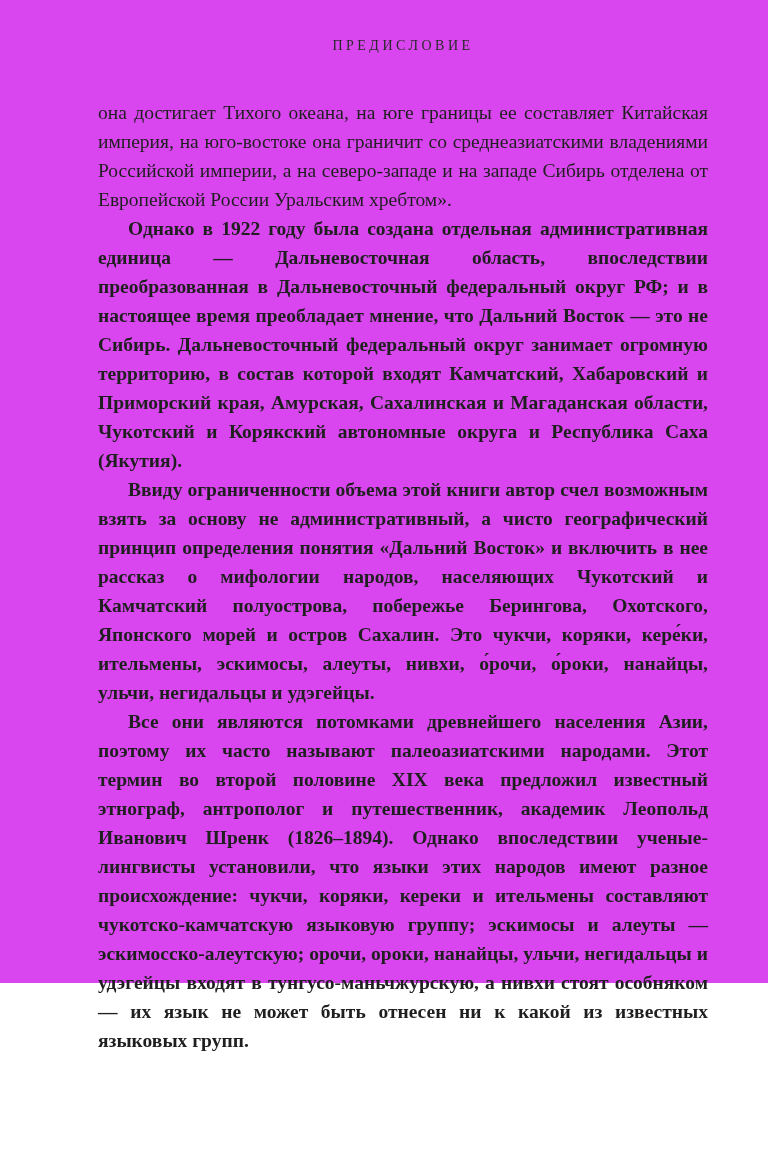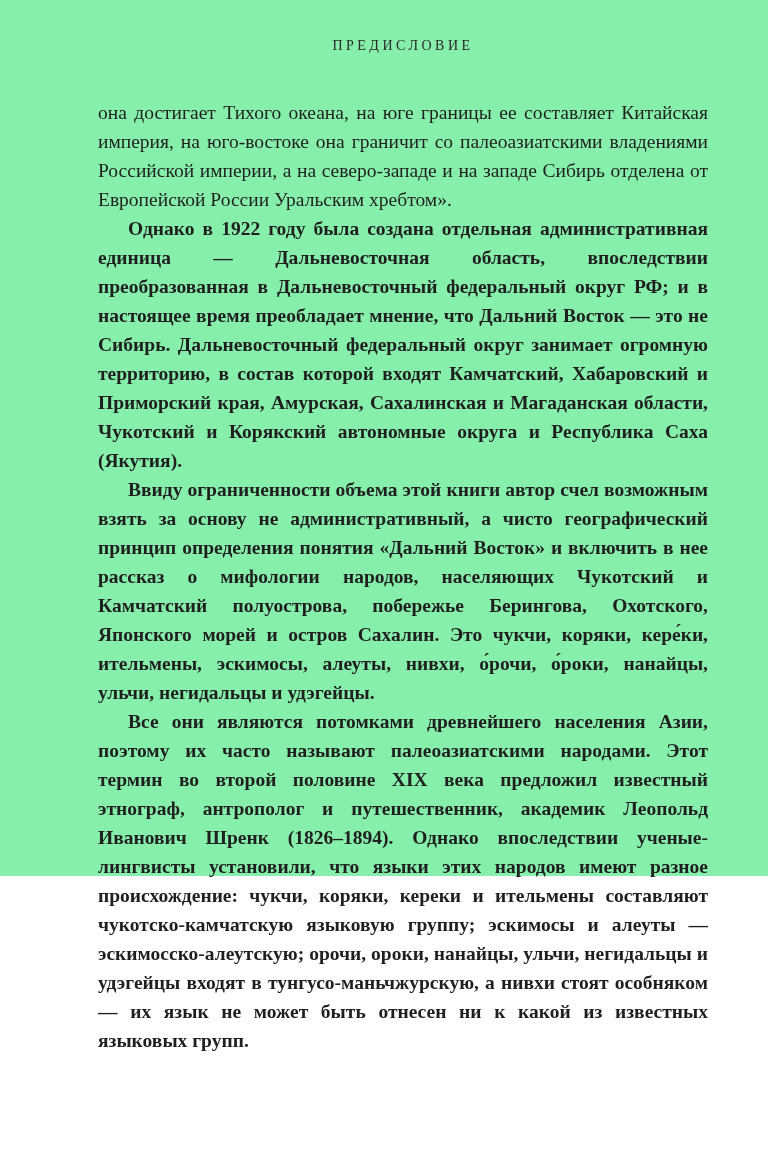--- a/index.html
+++ b/index.html
@@ -9,23 +9,23 @@
   }
   body {
     width: 768px;
     height: 1152px;
     overflow: hidden;
     font-family: "Liberation Serif", "DejaVu Serif", serif;
   }
   .page {
     box-sizing: border-box;
     width: 768px;
-    height: 876px;
+    height: 983px;
     padding: 38px 60px 0 98px;
-    background: #86efac;
+    background: #d946ef;
   }
   .running-header {
     text-align: center;
     font-size: 14px;
     line-height: 15px;
     letter-spacing: 3.5px;
     color: #2a2a2a;
     font-variant: normal;
   }
   .body-text {
@@ -46,18 +46,18 @@
     font-weight: bold;
   }
 </style>
 </head>
 <body>
 
 <div class="page">
   <div class="running-header">ПРЕДИСЛОВИЕ</div>
 
   <div class="body-text">
-    <p class="para">она достигает Тихого океана, на юге границы ее составляет Китайская империя, на юго-востоке она граничит со палеоазиатскими владениями Российской империи, а на северо-западе и на западе Сибирь отделена от Европейской России Уральским хребтом».</p>
+    <p class="para">она достигает Тихого океана, на юге границы ее составляет Китайская империя, на юго-востоке она граничит со среднеазиатскими владениями Российской империи, а на северо-западе и на западе Сибирь отделена от Европейской России Уральским хребтом».</p>
     <p class="para indent">Однако в 1922 году была создана отдельная административная единица — Дальневосточная область, впоследствии преобразованная в Дальневосточный федеральный округ РФ; и в настоящее время преобладает мнение, что Дальний Восток — это не Сибирь. Дальневосточный федеральный округ занимает огромную территорию, в состав которой входят Камчатский, Хабаровский и Приморский края, Амурская, Сахалинская и Магаданская области, Чукотский и Корякский автономные округа и Республика Саха (Якутия).</p>
     <p class="para indent">Ввиду ограниченности объема этой книги автор счел возможным взять за основу не административный, а чисто географический принцип определения понятия «Дальний Восток» и включить в нее рассказ о мифологии народов, населяющих Чукотский и Камчатский полуострова, побережье Берингова, Охотского, Японского морей и остров Сахалин. Это чукчи, коряки, кере́ки, ительмены, эскимосы, алеуты, нивхи, о́рочи, о́роки, нанайцы, ульчи, негидальцы и удэгейцы.</p>
     <p class="para indent">Все они являются потомками древнейшего населения Азии, поэтому их часто называют палеоазиатскими народами. Этот термин во второй половине XIX века предложил известный этнограф, антрополог и путешественник, академик Леопольд Иванович Шренк (1826–1894). Однако впоследствии ученые-лингвисты установили, что языки этих народов имеют разное происхождение: чукчи, коряки, кереки и ительмены составляют чукотско-камчатскую языковую группу; эскимосы и алеуты — эскимосско-алеутскую; орочи, ороки, нанайцы, ульчи, негидальцы и удэгейцы входят в тунгусо-маньчжурскую, а нивхи стоят особняком — их язык не может быть отнесен ни к какой из известных языковых групп.</p>
   </div>
 </div>
 
 </body></html>

